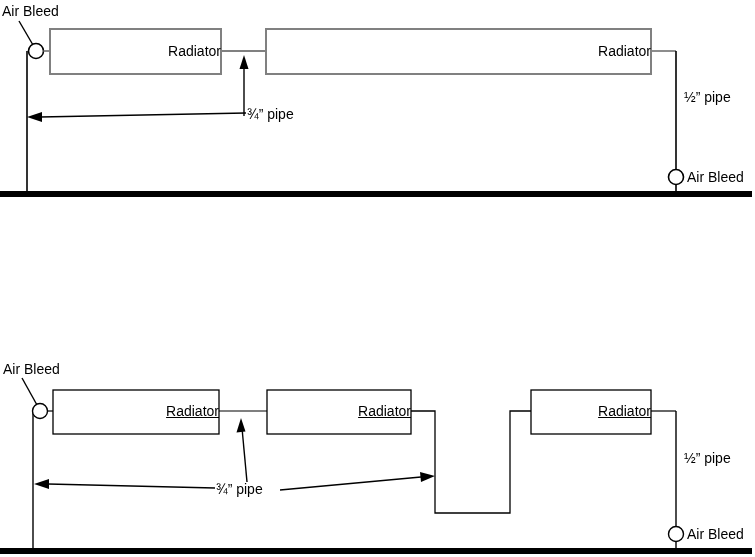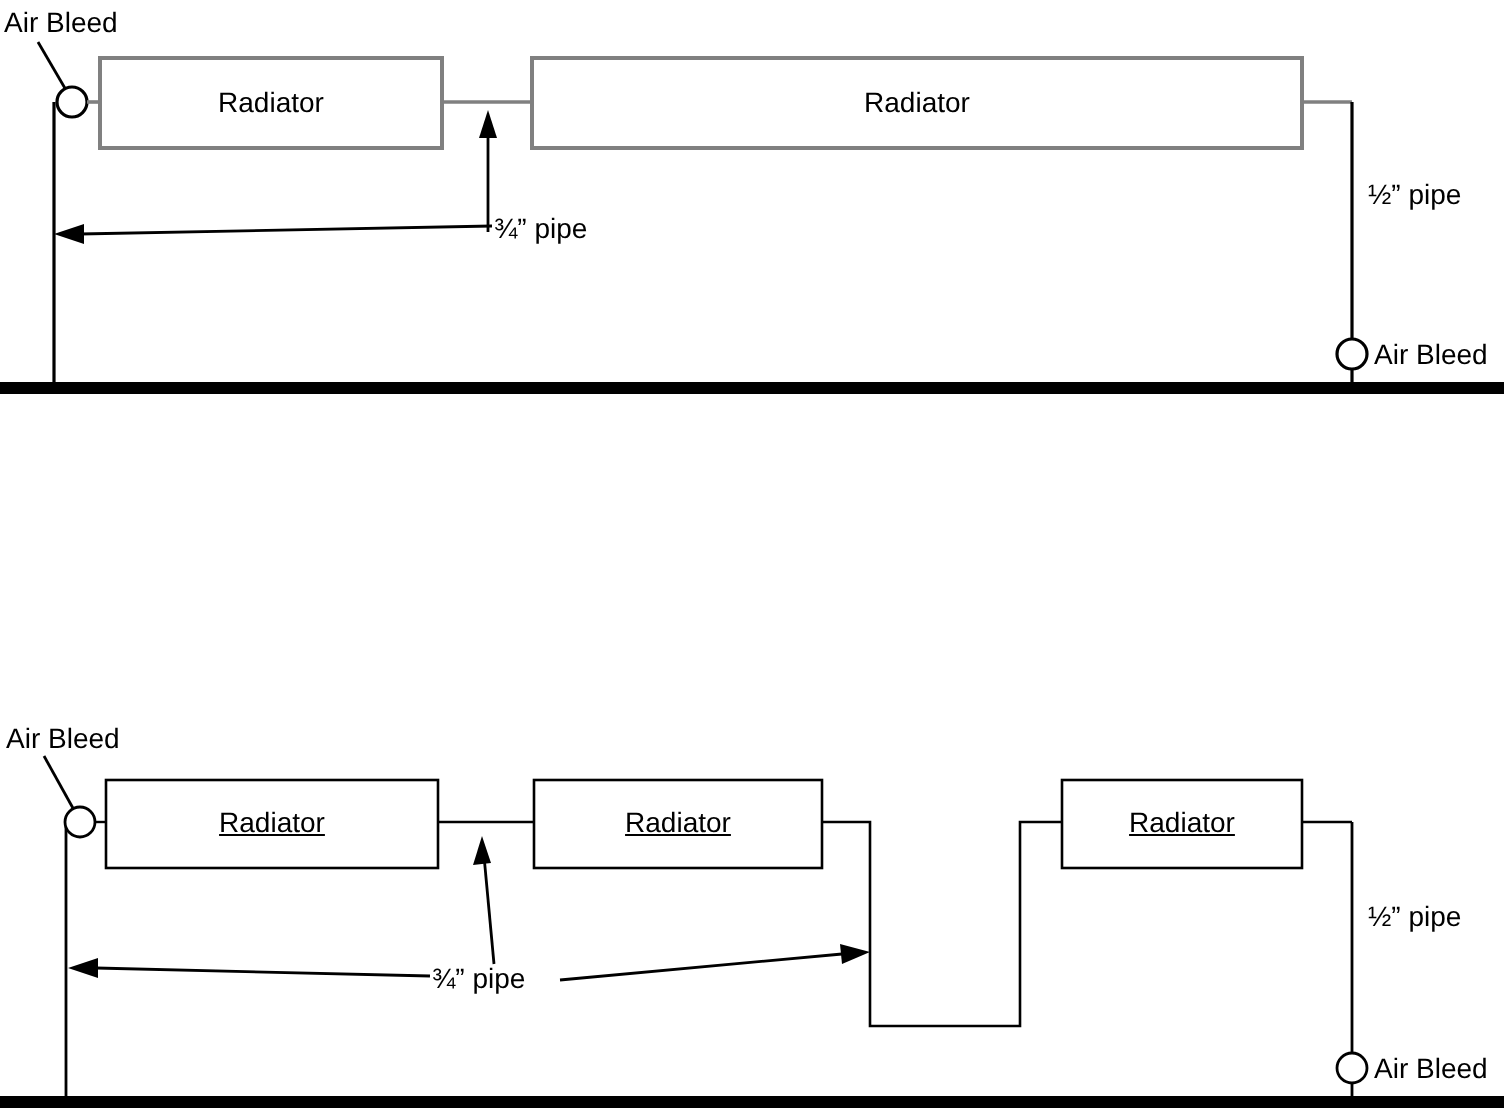--- a/index.html
+++ b/index.html
@@ -2,21 +2,21 @@
 <html><head>
 <meta charset="utf-8">
 <style>
   html,body{margin:0;padding:0;background:#ffffff;}
   body{width:755px;height:557px;overflow:hidden;
        font-family:"Liberation Sans","DejaVu Sans",sans-serif;}
   #stage{position:relative;width:755px;height:427px;}
   svg.layer{position:absolute;left:0;top:0;width:755px;height:557px;}
   .lbl{position:absolute;white-space:nowrap;color:#000;font-size:14px;line-height:16px;}
   .boxtext{position:absolute;white-space:nowrap;color:#000;font-size:14px;
-           text-align:center;line-height:16px;}
+           text-align:right;line-height:16px;}
   .under{text-decoration:underline;}
 </style>
 </head>
 <body>
 
 <div id="stage">
 
   <svg class="layer" viewBox="0 0 755 557">
 
     <line x1="0" y1="194" x2="752" y2="194" stroke="#000000" stroke-width="6"></line>

